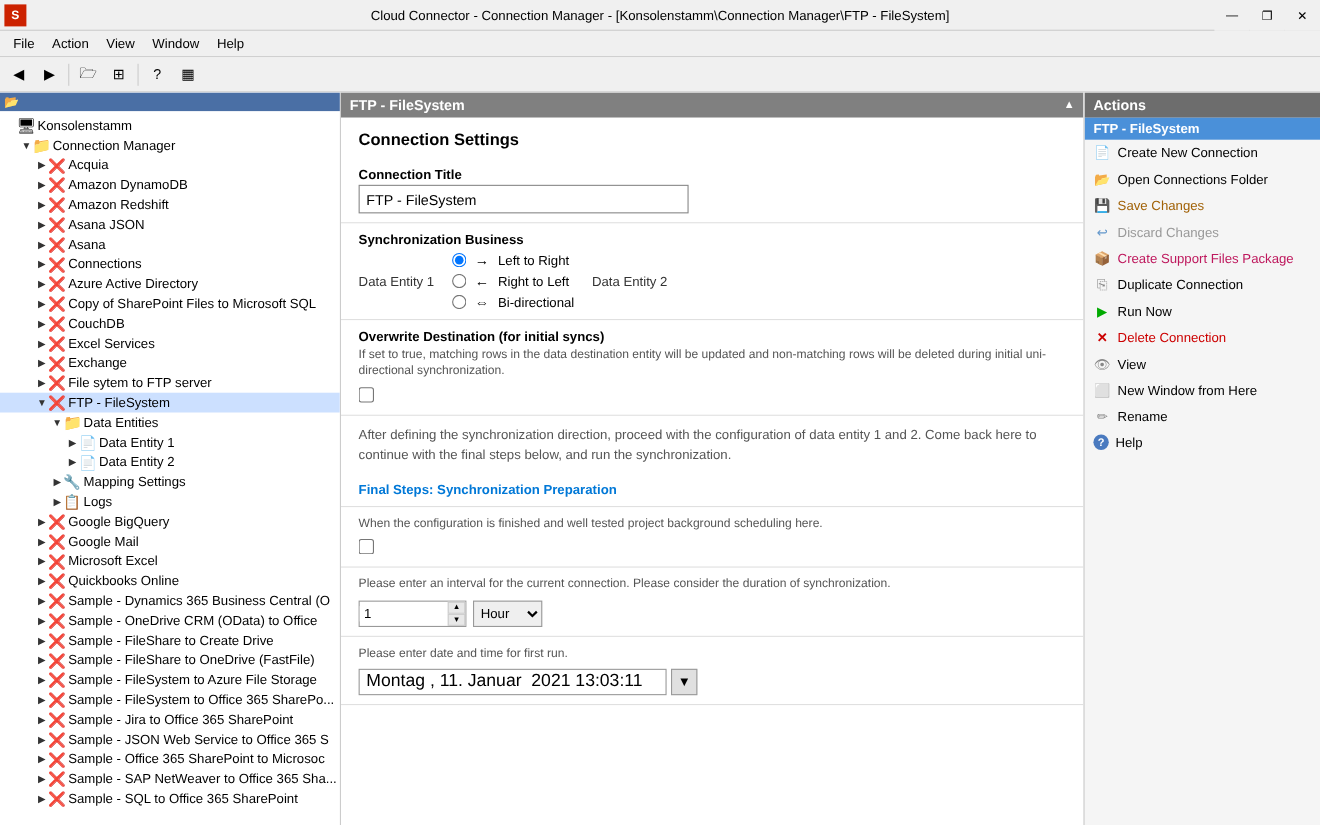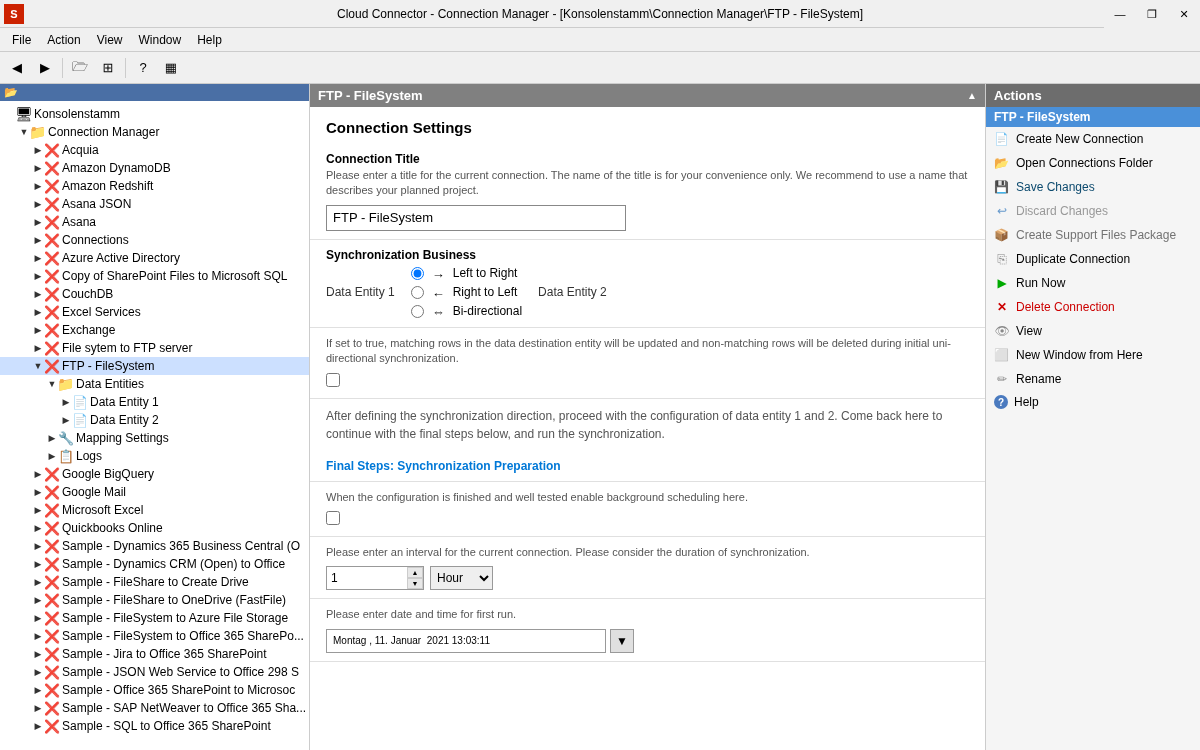--- a/index.html
+++ b/index.html
@@ -326,21 +326,21 @@
             <span style="font-size:13px; color:#cc0000;">❌</span>
           </span>
           <span class="label">Sample - Dynamics 365 Business Central (O</span>
         </div>
         <div class="tree-item">
           <span class="indent" style="width:30px; display:inline-block;"></span>
           <span class="expander">▶</span>
           <span class="icon">
             <span style="font-size:13px; color:#cc0000;">❌</span>
           </span>
-          <span class="label">Sample - Dynamics CRM (Open) to Office</span>
+          <span class="label">Sample - OneDrive CRM (OData) to Office</span>
         </div>
         <div class="tree-item">
           <span class="indent" style="width:30px; display:inline-block;"></span>
           <span class="expander">▶</span>
           <span class="icon">
             <span style="font-size:13px; color:#cc0000;">❌</span>
           </span>
           <span class="label">Sample - FileShare to Create Drive</span>
         </div>
         <div class="tree-item">
@@ -374,21 +374,21 @@
             <span style="font-size:13px; color:#cc0000;">❌</span>
           </span>
           <span class="label">Sample - Jira to Office 365 SharePoint</span>
         </div>
         <div class="tree-item">
           <span class="indent" style="width:30px; display:inline-block;"></span>
           <span class="expander">▶</span>
           <span class="icon">
             <span style="font-size:13px; color:#cc0000;">❌</span>
           </span>
-          <span class="label">Sample - JSON Web Service to Office 298 S</span>
+          <span class="label">Sample - JSON Web Service to Office 365 S</span>
         </div>
         <div class="tree-item">
           <span class="indent" style="width:30px; display:inline-block;"></span>
           <span class="expander">▶</span>
           <span class="icon">
             <span style="font-size:13px; color:#cc0000;">❌</span>
           </span>
           <span class="label">Sample - Office 365 SharePoint to Microsoc</span>
         </div>
         <div class="tree-item">
@@ -414,21 +414,20 @@
     <div id="center-header">
       <span>FTP - FileSystem</span>
       <span style="cursor:pointer; font-size:10px;">▲</span>
     </div>
     <div id="center-content">
 
       <div class="section-title">Connection Settings</div>
 
       <div class="field-group">
         <div class="field-label">Connection Title</div>
-        <div class="field-desc">Please enter a title for the current connection. The name of the title is for your convenience only. We recommend to use a name that describes your planned project.</div>
         <input type="text" class="conn-title-input" style="width: 300px;" value="FTP - FileSystem">
       </div>
 
       <div class="field-group">
         <div class="field-label">Synchronization Business</div>
         <div class="sync-direction-row">
           <span class="entity-label">Data Entity 1</span>
           <div class="radio-group">
             <div class="radio-item">
               <input type="radio" name="sync" id="ltr" checked="" style="">
@@ -444,30 +443,31 @@
               <input type="radio" name="sync" id="bi" style="">
               <span style="margin: 0 4px; font-size:13px;">⇔</span>
               <label for="bi">Bi-directional</label>
             </div>
           </div>
           <span class="entity-label">Data Entity 2</span>
         </div>
       </div>
 
       <div class="field-group">
+        <div class="field-label">Overwrite Destination (for initial syncs)</div>
         <div class="field-desc">If set to true, matching rows in the data destination entity will be updated and non-matching rows will be deleted during initial uni-directional synchronization.</div>
         <input type="checkbox" class="checkbox" style="">
       </div>
 
       <div class="info-text">After defining the synchronization direction, proceed with the configuration of data entity 1 and 2. Come back here to continue with the final steps below, and run the synchronization.</div>
 
       <div class="final-steps">Final Steps: Synchronization Preparation</div>
 
       <div class="field-group">
-        <div class="field-desc">When the configuration is finished and well tested enable background scheduling here.</div>
+        <div class="field-desc">When the configuration is finished and well tested project background scheduling here.</div>
         <input type="checkbox" class="checkbox" style="">
       </div>
 
       <div class="field-group">
         <div class="field-desc">Please enter an interval for the current connection. Please consider the duration of synchronization.</div>
         <div class="interval-row">
           <div style="display:flex; align-items:center; border:1px solid #999; height:24px;">
             <input type="text" style="width: 80px; border: none; outline: none; padding: 0px 4px; font-size: 12px;" value="1">
             <div style="display:flex; flex-direction:column;">
               <button style="width:16px; height:11px; padding:0; border:1px solid #ccc; background:#e8e8e8; cursor:pointer; font-size:7px; line-height:1;">▲</button>
@@ -479,21 +479,21 @@
             <option>Minute</option>
             <option>Day</option>
             <option>Week</option>
           </select>
         </div>
       </div>
 
       <div class="field-group">
         <div class="field-desc">Please enter date and time for first run.</div>
         <div class="date-input-row">
-          <input type="text" class="date-input" style="width: 280px; height: 24px; border: 1px solid rgb(153, 153, 153); padding: 2px 6px; font-size: 10px;" value="Montag , 11. Januar  2021 13:03:11">
+          <input type="text" class="date-input" style="width: 280px; height: 24px; border: 1px solid rgb(153, 153, 153); padding: 2px 6px; font-size: 16px;" value="Montag , 11. Januar  2021 13:03:11">
           <button class="cal-btn" style="width:24px; height:24px; background:#e0e0e0; border:1px solid #999; cursor:pointer;">▼</button>
         </div>
       </div>
 
     </div>
   </div>
 
   <div id="right-panel">
     <div id="right-panel-header">Actions</div>
     <div class="action-section-title">FTP - FileSystem</div>
@@ -502,29 +502,29 @@
     <div class="action-item">
           <span class="action-icon" style="color:#0070c0">📄</span>
           <span class="action-label" style="color:#000">Create New Connection</span>
         </div>
         <div class="action-item">
           <span class="action-icon" style="color:#e8a000">📂</span>
           <span class="action-label" style="color:#000">Open Connections Folder</span>
         </div>
         <div class="action-item">
           <span class="action-icon" style="color:#0070c0">💾</span>
-          <span class="action-label" style="color:#0c4a6e">Save Changes</span>
+          <span class="action-label" style="color:#a16207">Save Changes</span>
         </div>
         <div class="action-item disabled">
           <span class="action-icon" style="color:#6699cc">↩</span>
           <span class="action-label" style="color:#999">Discard Changes</span>
         </div>
         <div class="action-item">
           <span class="action-icon" style="color:#888">📦</span>
-          <span class="action-label" style="color:#737373">Create Support Files Package</span>
+          <span class="action-label" style="color:#be185d">Create Support Files Package</span>
         </div>
         <div class="action-item">
           <span class="action-icon" style="color:#888">⎘</span>
           <span class="action-label" style="color:#000">Duplicate Connection</span>
         </div>
         <div class="action-item">
           <span class="action-icon" style="color:#00aa00">▶</span>
           <span class="action-label" style="color:#000">Run Now</span>
         </div>
         <div class="action-item">

